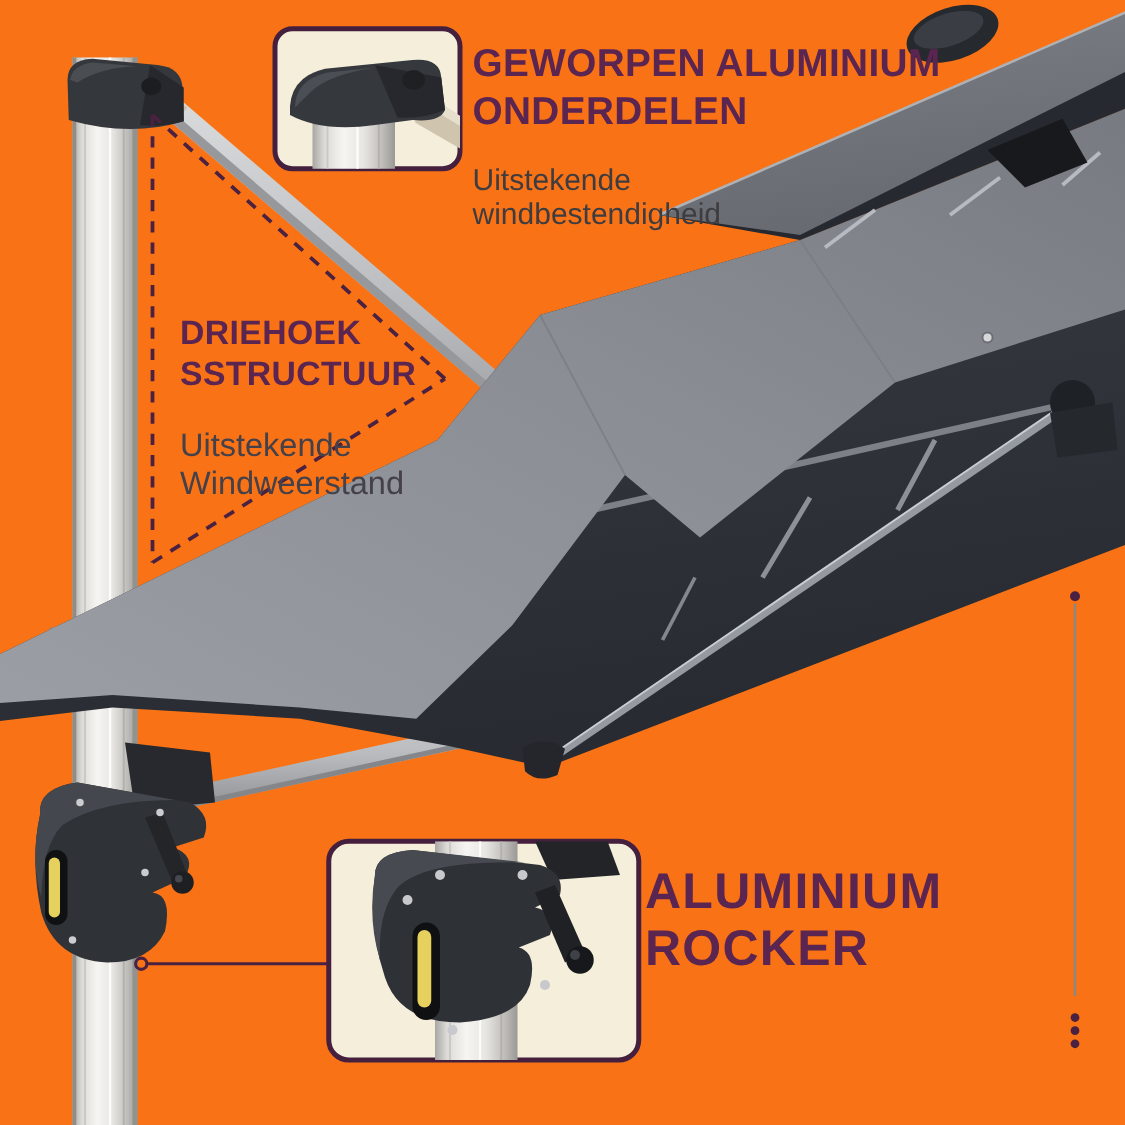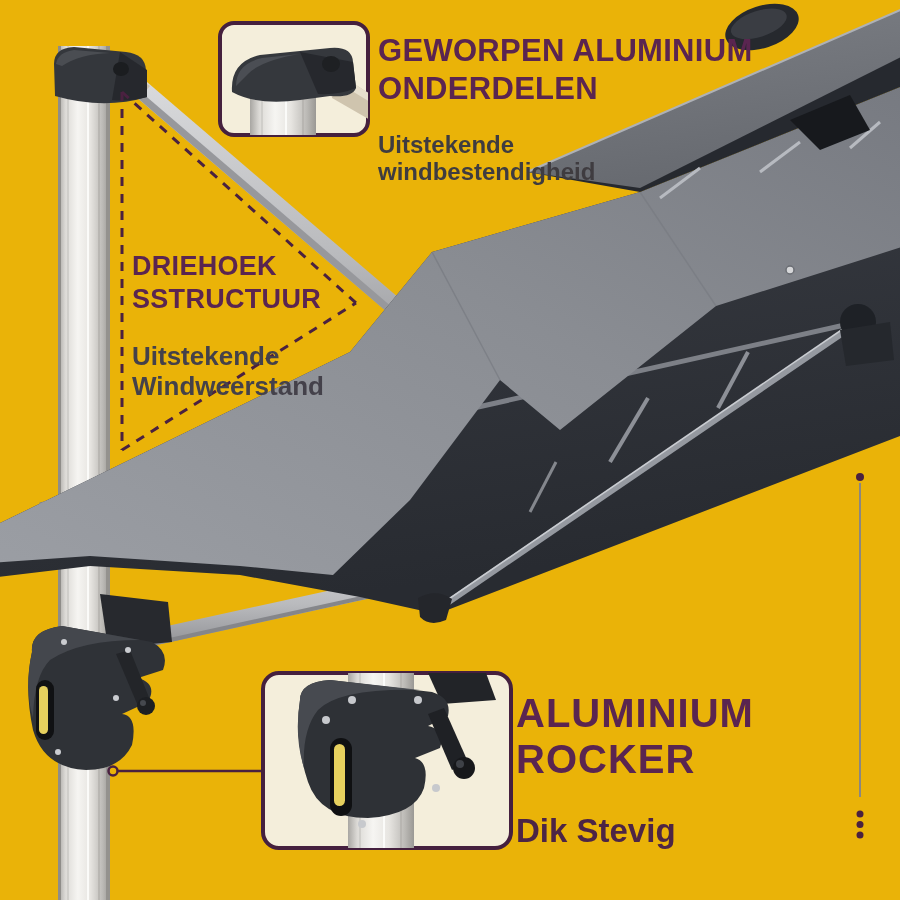--- a/index.html
+++ b/index.html
@@ -1,27 +1,27 @@
 <!DOCTYPE html>
 <html><head>
 <meta charset="utf-8">
 <style>
   html,body{margin:0;padding:0;background:#ddd;}
   .stage{
     position:relative;width:900px;height:900px;overflow:hidden;
-    background:#eab308;font-family:"Liberation Sans",sans-serif;
+    background:#f97316;font-family:"Liberation Sans",sans-serif;
   }
   .scene{position:absolute;left:0;top:0;width:900px;height:900px;display:block;}
   .co{position:absolute;white-space:pre-line;}
   .co .h{font-weight:800;color:#5a2550;letter-spacing:.3px;}
-  .co .s{font-weight:700;color:#3f3c40;}
+  .co .s{font-weight:400;color:#3f3c40;}
   .co-top{left:378px;top:14px;}
   .co-top .h{font-size:31px;line-height:38px;}
   .co-top .s{font-size:24px;line-height:27px;margin-top:5px;}
-  .co-left{left:132px;top:232px;}
+  .co-left{left:144px;top:232px;}
   .co-left .h{font-size:27px;line-height:33px;}
   .co-left .s{font-size:26px;line-height:30px;margin-top:7px;color:#44414a;}
   .co-rocker{left:516px;top:672px;}
   .co-rocker .h{font-size:40px;line-height:46px;letter-spacing:1px;}
   .co-rocker .s{font-size:33px;line-height:36px;margin-top:13px;color:#4d2545;}
 </style>
 </head>
 <body>
 
 <div class="stage">
@@ -215,16 +215,15 @@
 <div class="co co-left">
   <div class="h">DRIEHOEK
 SSTRUCTUUR</div>
   <div class="s">Uitstekende
 Windweerstand</div>
 </div>
 
 <div class="co co-rocker">
   <div class="h">ALUMINIUM
 ROCKER</div>
-  <div class="s">Dik Stevig</div>
 </div>
 
 </div>
 
 </body></html>

